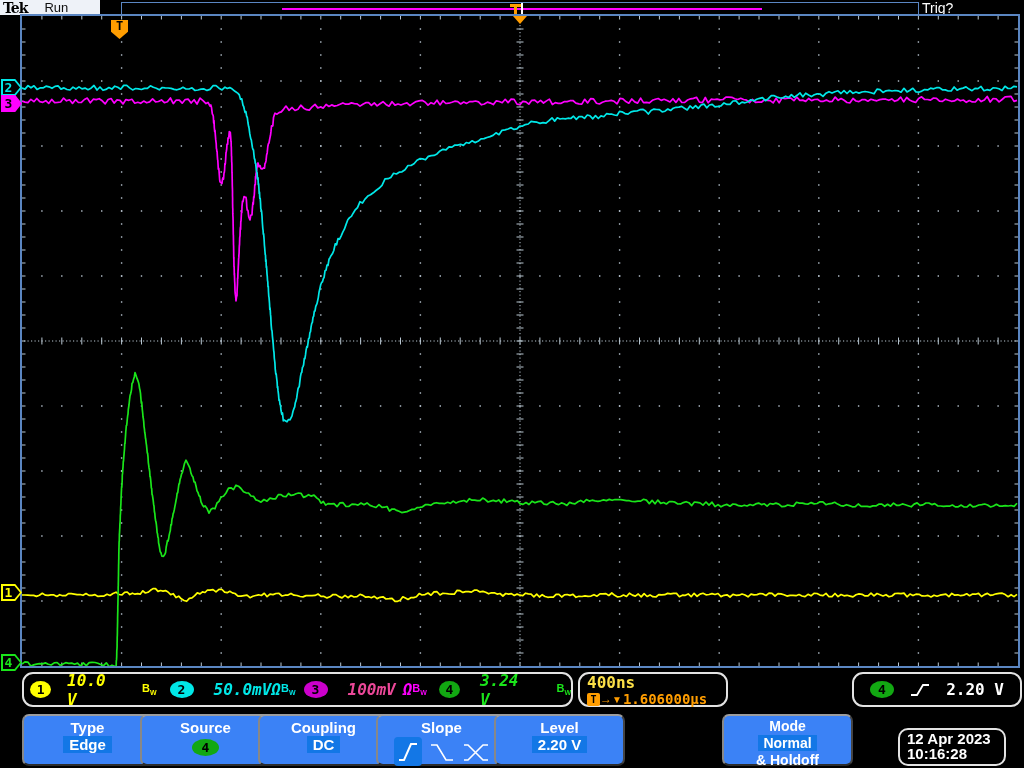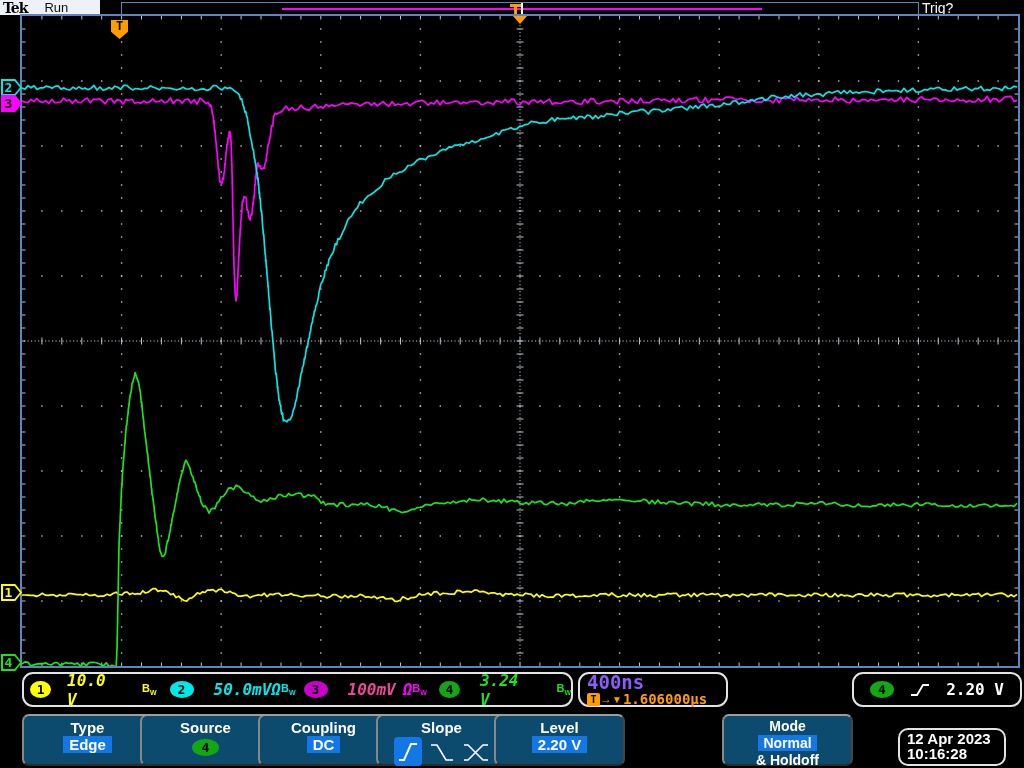--- a/index.html
+++ b/index.html
@@ -50,39 +50,39 @@
   .mono { font-family:"DejaVu Sans Mono", monospace; }
   .badge { display:inline-block; width:24px; height:17px; border-radius:50%; text-align:center;
            color:#000; font-family:"DejaVu Sans Mono", monospace; font-weight:bold; font-size:13px; line-height:17px; }
   .bw { font-weight:bold; font-size:11px; }
   .bw sub { font-size:7px; }
   .ch-readouts { left:22px; width:551px; display:flex; align-items:center; }
   .ch-group { display:flex; align-items:center; }
   .scale-text { font-family:"DejaVu Sans Mono", monospace; font-weight:bold; font-size:16px;font-style:italic; }
 
   .horiz-box { left:578px; width:150px; padding:1px 0 0 7px; }
-  .horiz-scale { color:#8b5cf6; font-weight:bold; font-size:19px; line-height:15px; }
+  .horiz-scale { color:#fde047; font-weight:bold; font-size:16px; line-height:15px; }
   .horiz-delay { display:flex; align-items:center; margin-top:1px; }
   .t-chip { display:inline-block; width:13px; height:13px; background:#ff9d00; border-radius:2px;
             color:#000; font-weight:bold; font-size:10px; line-height:13px; text-align:center;
             font-family:"DejaVu Sans Mono", monospace; }
   .horiz-delay .arrow { color:#ff9d00; font-size:12px; line-height:13px; }
   .horiz-delay .dmark { color:#ff9d00; font-size:10px; margin-right:1px; }
   .horiz-delay .dval { color:#ff9d00; font-weight:bold; font-size:14px; }
 
   .acq-box { left:734px; width:109px; padding:1px 0 0 7px; }
   .acq-box div { color:#fff; font-weight:bold; font-size:15px; line-height:15px; }
 
   .trig-box { left:852px; width:170px; display:flex; align-items:center; justify-content:space-between;
               padding:0 16px; }
   .trig-level { color:#fff; font-weight:bold; font-size:16px; }
 
   
   .menu-bar { position:absolute; left:0; top:712px; width:1024px; height:56px; background:#000; }
-  .menu-btn { position:absolute; top:2px; width:131px; height:52px; background:#0c4a6e; border-radius:7px;
+  .menu-btn { position:absolute; top:2px; width:131px; height:52px; background:#3b82f6; border-radius:7px;
               border-top:2px solid #9d9d9d; border-left:2px solid #888;
               border-right:2px solid #454545; border-bottom:2px solid #2c2c2c;
               text-align:center; color:#fff; }
   .menu-label { font-weight:bold; font-size:15px; margin-top:3px; }
   .menu-value { display:inline-block; margin-top:0; font-weight:bold; font-size:15px; padding:0 6px; }
   .hl { background:#1377e6; color:#fff; }
   .slope-icons { display:flex; align-items:center; justify-content:center; gap:7px; margin-top:1px; }
   .slope-sel { width:28px; height:29px; background:#1377e6; border-radius:4px;
                display:flex; align-items:center; justify-content:center; }
   .mode-line { font-weight:bold; font-size:14px; line-height:16px; }

